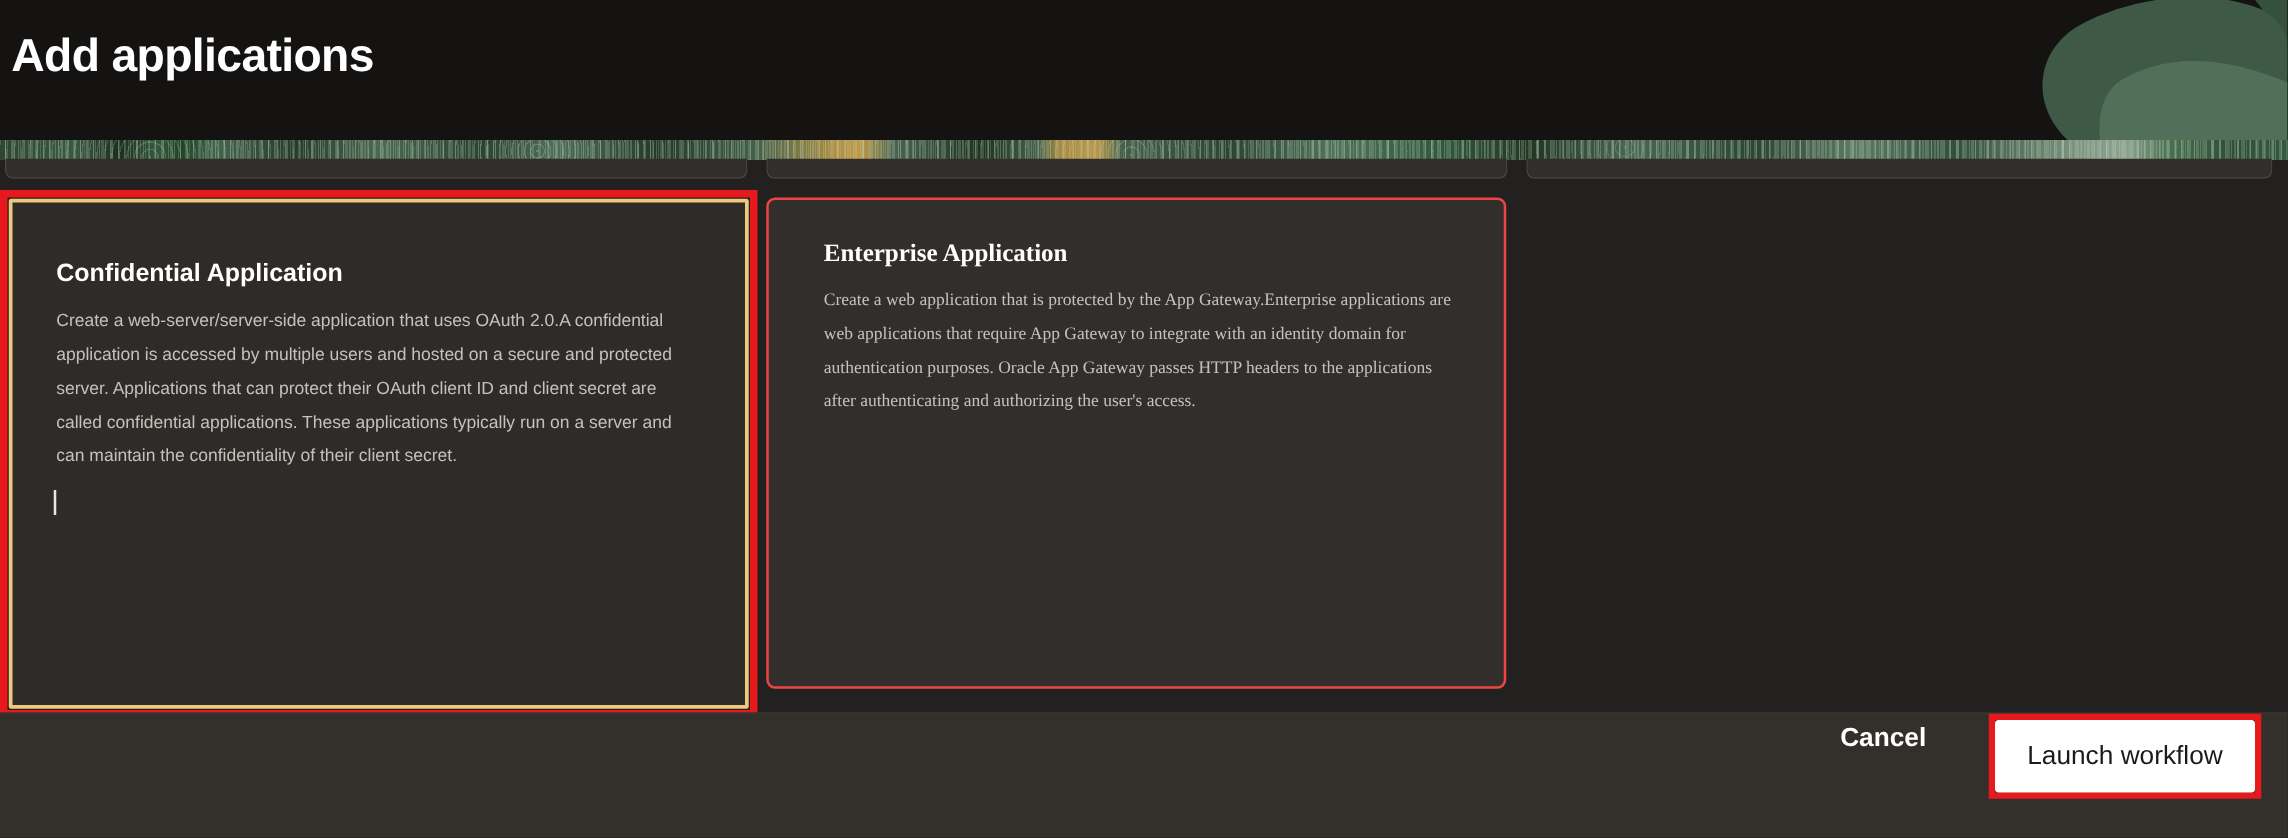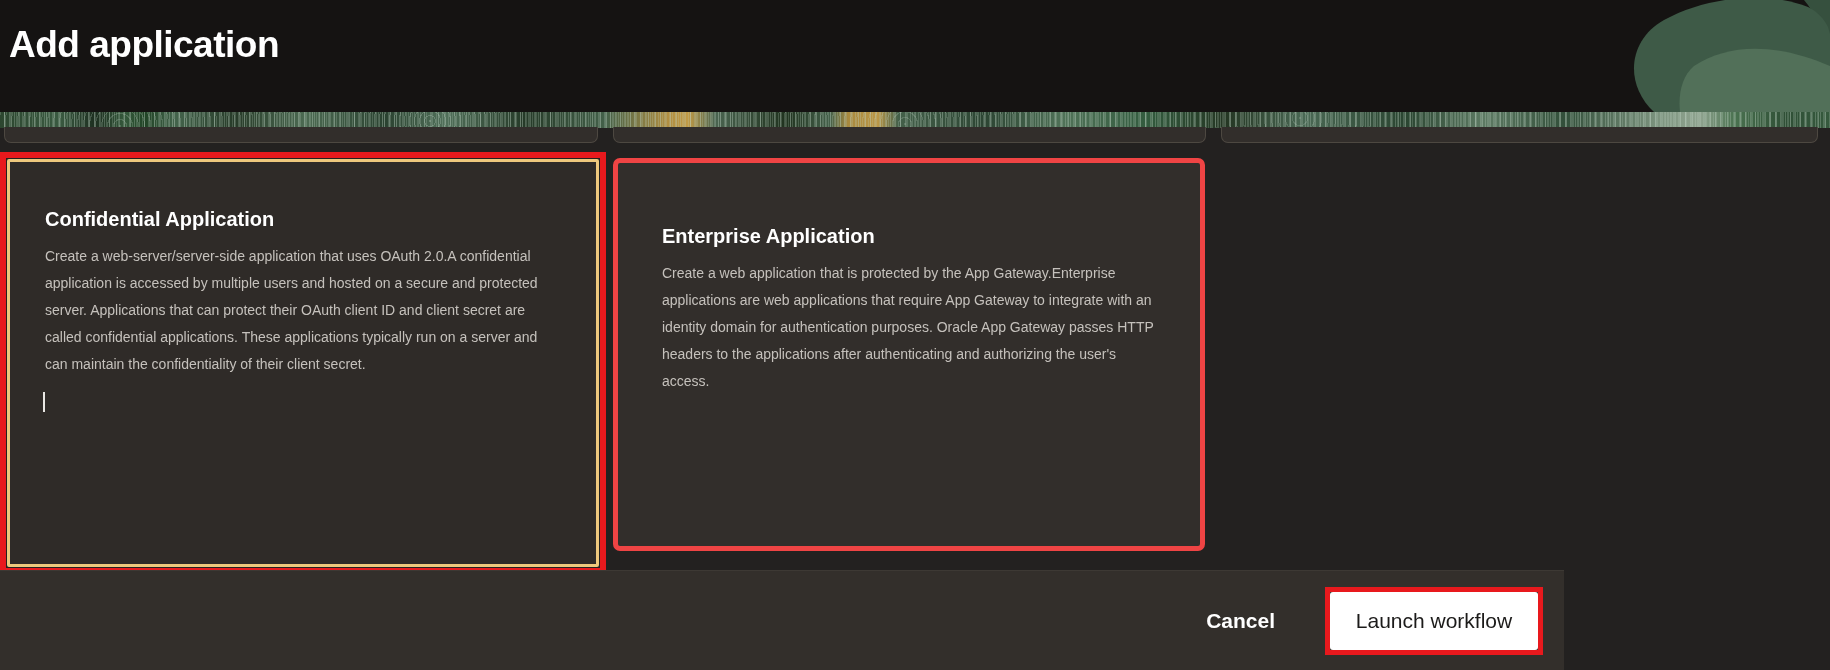--- a/index.html
+++ b/index.html
@@ -64,23 +64,24 @@
     border:3px solid var(--selection-yellow,#eec87d);
     border-radius:2px;
     background:#2f2b28;
     box-sizing:border-box;
     padding:46px 30px 0 35px;
   }
 
   .card{
     position:absolute;
     background:var(--card-bg,#322e2b);
-    border:5px solid #ef4444;border-radius:7px;
+    border:2px solid #ef4444;border-radius:7px;
     box-sizing:border-box;
-    padding:62px 30px 0 44px;
+    padding:32px 30px 0 44px;
+    font-family:Liberation Serif, serif;
   }
   .card-enterprise{left:613px;top:30px;width:592px;height:393px;}
 
   .card-title{
     font-size:20px;font-weight:bold;color:var(--text-primary,#fff);
     margin:0 0 12px 0;
   }
   .card-desc{
     font-size:14px;line-height:27px;color:var(--text-secondary,#c5c1bc);
     margin:0;
@@ -88,25 +89,25 @@
   .desc-conf{width:505px;}
   .desc-ent{width:505px;}
 
   .text-cursor{
     position:absolute;left:43px;top:264px;width:2px;height:20px;
     background:#e9e7e4;
   }
 
   
   .footer{
-    position:absolute;left:0;bottom:0;width:1564px;height:100px;
+    position:absolute;left:0;bottom:0;width:1830px;height:100px;
     background:var(--footer-bg,#332f2b);
     border-top:1px solid #3d3934;
     box-sizing:border-box;
-    display:flex;align-items:center;justify-content:flex-end;
+    display:flex;align-items:flex-start;justify-content:flex-end;
     gap:40px;padding-right:21px;
   }
   .cancel-btn{
     background:none;border:none;cursor:pointer;
     font-family:"Liberation Sans",sans-serif;
     font-size:21px;font-weight:bold;color:var(--text-primary,#fff);
     padding:8px 10px;
   }
   .launch-outline{
     border:5px solid var(--highlight-red,#e8191d);
@@ -117,21 +118,21 @@
     background:#ffffff;border:none;border-radius:3px;cursor:pointer;
     font-family:"Liberation Sans",sans-serif;
     font-size:21px;font-weight:normal;color:#1c1b1a;
     display:flex;align-items:center;justify-content:center;
   }
 </style>
 </head>
 <body>
 
 <div class="header">
-  <div class="page-title">Add application</div>
+  <div class="page-title">Add applications</div>
 
   <svg class="leaf-art" viewBox="0 0 222 112" preserveAspectRatio="none" aria-hidden="true">
     <path d="M196,0 L222,0 L222,62 C215,34 207,12 196,0 Z" fill="#36503e"></path>
     <path d="M46,112 C16,84 20,40 56,20 C100,-4 160,-9 200,7 C210,12 216,19 220,27 L222,34 L222,112 Z" fill="#3e5a47"></path>
     <path d="M86,66 C120,44 166,42 222,66 L222,112 L72,112 C70,94 74,76 86,66 Z" fill="#527059"></path>
   </svg>
 </div>
 
 <div class="band"></div>
 

